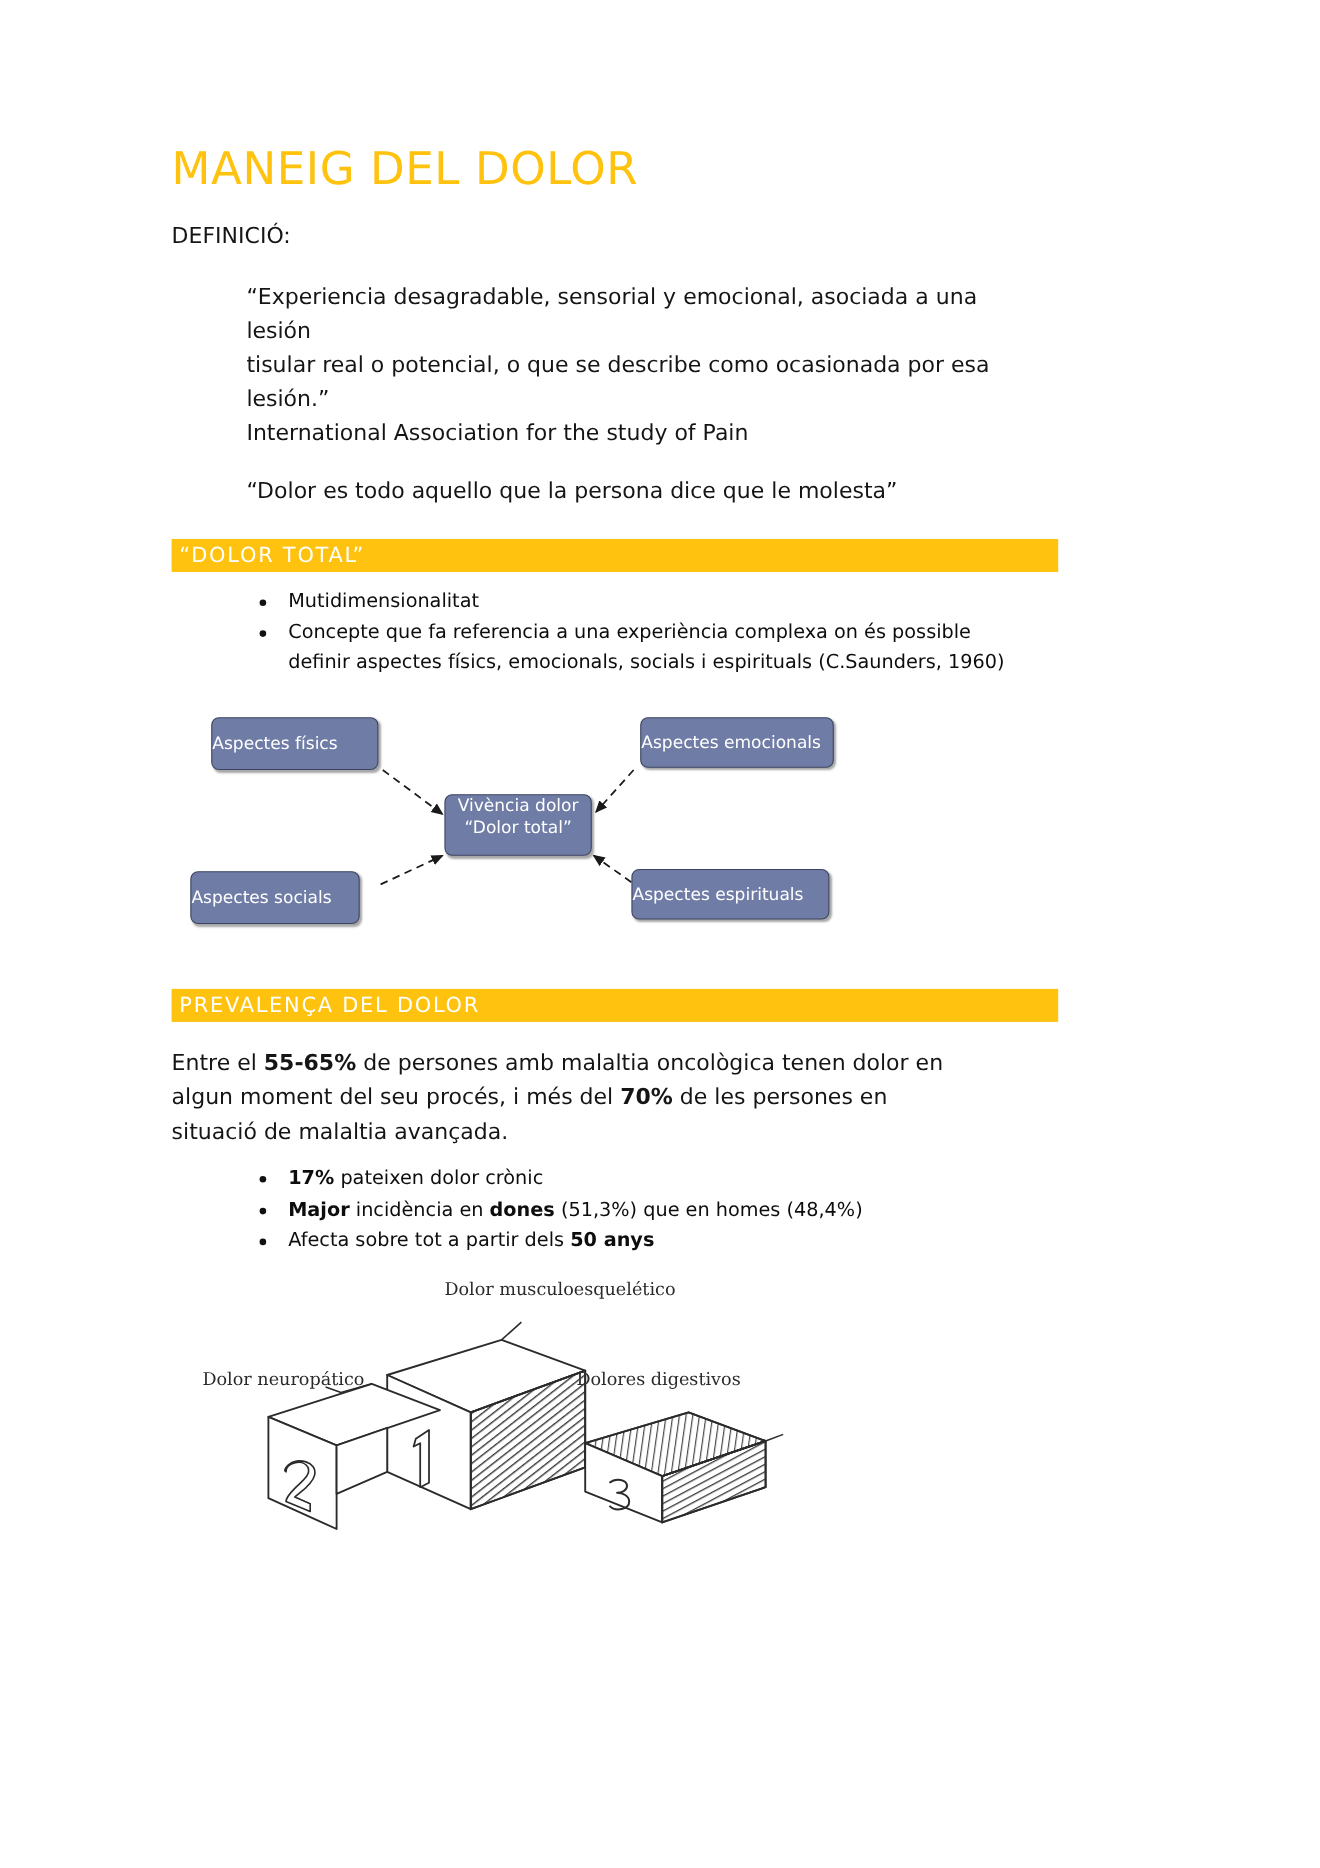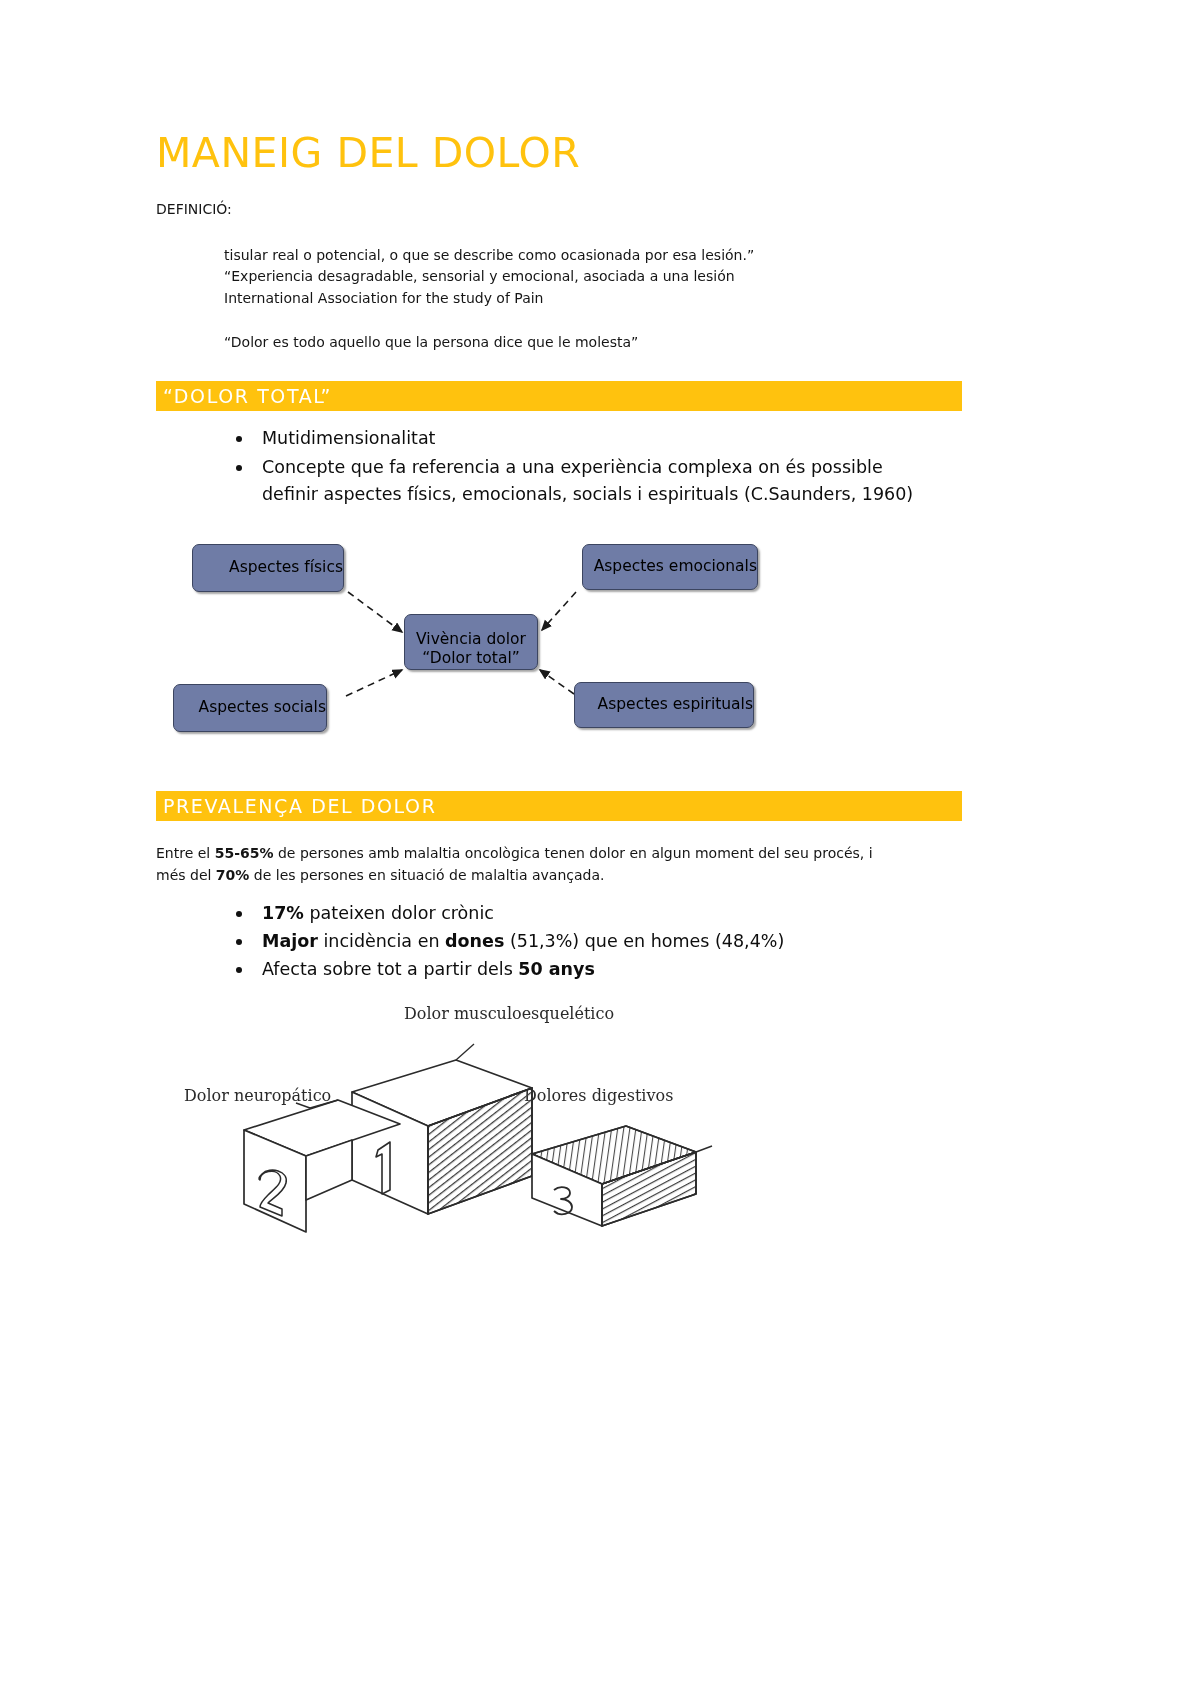--- a/index.html
+++ b/index.html
@@ -36,21 +36,21 @@
     color: #FFC20E;
     font-weight: 400;
     letter-spacing: 0.5px;
     margin: 0;
     padding-top: 132px;
     font-family: "DejaVu Sans", sans-serif;
   }
 
   
   .para {
-    font-size: 14px;
+    font-size: 20px;
     line-height: 1.55;
     margin: 0;
     color: #151515;
   }
   .definicio {
     margin-top: 24px;
   }
   .quote-block {
     margin-top: 24px;
     margin-left: 68px;
@@ -108,26 +108,26 @@
     width: 806px;
     height: 235px;
     margin-top: 20px;
   }
   .diagram-wrap svg { position: absolute; left: 0; top: 0; }
   .dbox {
     position: absolute;
     background: #6F7CA6;
     border: 1px solid #3c4560;
     border-radius: 7px;
-    color: #000000;
+    color: #ffffff;
     font-size: 15.5px;
     text-align: center;
     display: flex;
     align-items: center;
-    justify-content: flex-end;
+    justify-content: flex-start;
     box-shadow: 2px 2px 2px rgba(0,0,0,0.35);
     line-height: 1.25;
     box-sizing: border-box;
   }
   .dbox-fisics     { left: 36px;  top: 16px;  width: 152px; height: 48px; }
   .dbox-emocionals { left: 426px; top: 16px;  width: 176px; height: 46px; }
   .dbox-centre     { left: 248px; top: 86px;  width: 134px; height: 56px; flex-direction: column; }
   .dbox-socials    { left: 17px;  top: 156px; width: 154px; height: 48px; }
   .dbox-espirituals{ left: 418px; top: 154px; width: 180px; height: 46px; }
 
@@ -158,22 +158,22 @@
 <body>
 
 <div class="page">
  <div class="content">
 
   <h1 class="doc-title">MANEIG DEL DOLOR</h1>
 
   <p class="para definicio">DEFINICIÓ:</p>
 
   <div class="quote-block">
+    <p class="para">“Experiencia desagradable, sensorial y emocional, asociada a una lesión</p>
     <p class="para">tisular real o potencial, o que se describe como ocasionada por esa lesión.”</p>
-    <p class="para">“Experiencia desagradable, sensorial y emocional, asociada a una lesión</p>
     <p class="para">International Association for the study of Pain</p>
   </div>
 
   <div class="quote-block second">
     <p class="para">“Dolor es todo aquello que la persona dice que le molesta”</p>
   </div>
 
   <div class="section-bar bar-dolor-total">“DOLOR TOTAL”</div>
 
   <ul class="bullets">

